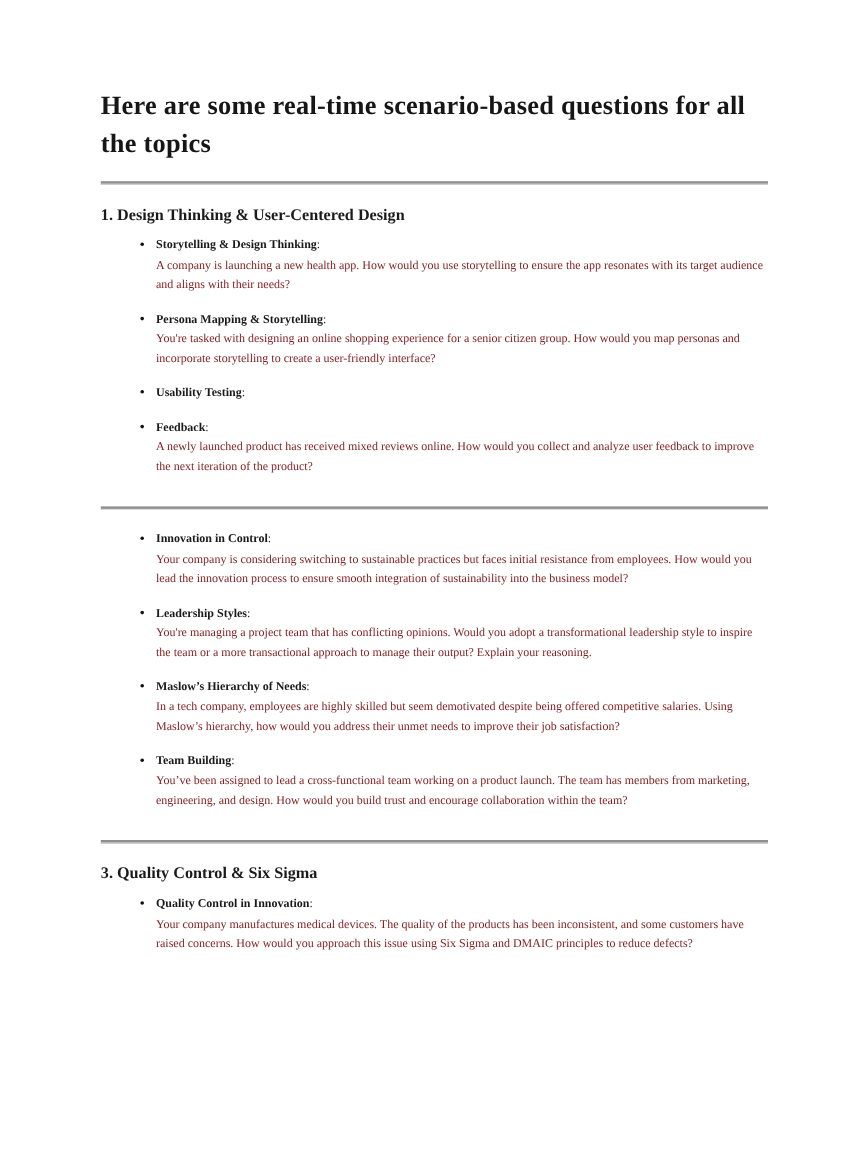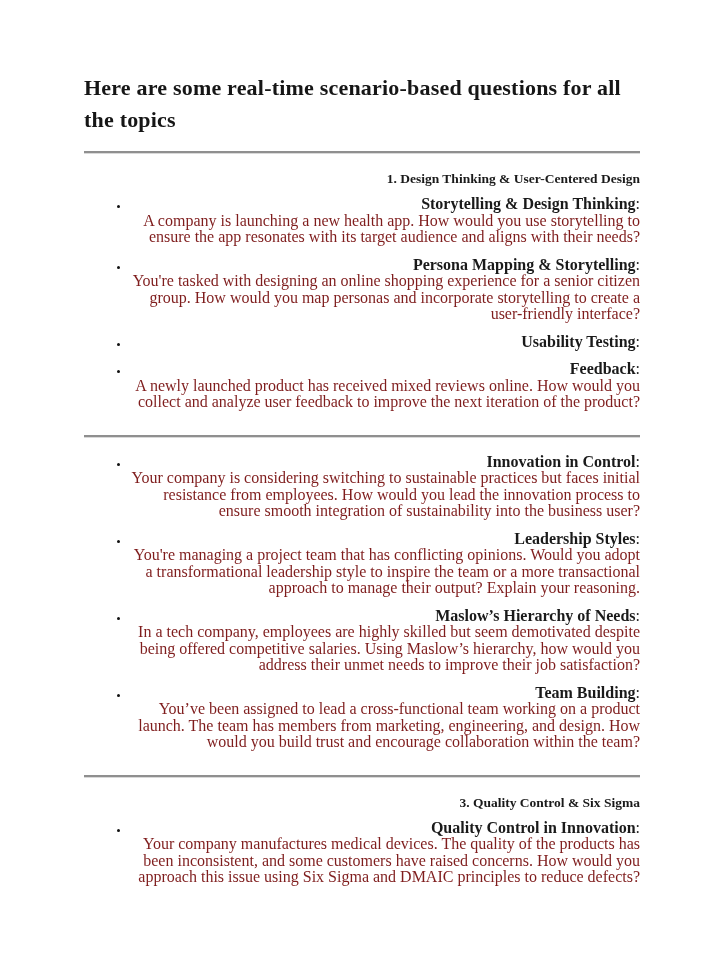--- a/index.html
+++ b/index.html
@@ -32,37 +32,36 @@
   }
   hr.rule {
     border: none;
     height: 2px;
     background: #8f8f8f;
     border-bottom: 1px solid #d9d9d9;
     margin: 0 0 16px 0;
   }
   section.topic {
     margin: 0 0 24px 0;
-    text-align: right;
   }
   h2.section-heading {
     margin: 0 0 9px 0;
     font-size: 13.5px;
     line-height: 17px;
     font-weight: bold;
     color: #1a1a1a;
   }
   ul.question-list {
     margin: 0;
     padding: 0 0 0 46px;
     list-style: disc outside;
   }
   ul.question-list li {
     margin: 0 0 11px 0;
-    font-size: 16px;
+    font-size: 10px;
     line-height: 16.5px;
   }
   ul.question-list li::marker {
     color: #111111;
     font-size: 11px;
   }
   .topic-label {
     font-weight: bold;
     color: #1a1a1a;
   }
@@ -104,21 +103,21 @@
       </li>
     </ul>
   </section>
 
   <hr class="rule">
 
   <section class="topic">
     <ul class="question-list">
       <li>
         <span class="topic-label">Innovation in Control</span><span class="colon">:</span>
-        <div class="question-text">Your company is considering switching to sustainable practices but faces initial resistance from employees. How would you lead the innovation process to ensure smooth integration of sustainability into the business user?</div>
+        <div class="question-text">Your company is considering switching to sustainable practices but faces initial resistance from employees. How would you lead the innovation process to ensure smooth integration of sustainability into the business model?</div>
       </li>
       <li>
         <span class="topic-label">Leadership Styles</span><span class="colon">:</span>
         <div class="question-text">You're managing a project team that has conflicting opinions. Would you adopt a transformational leadership style to inspire the team or a more transactional approach to manage their output? Explain your reasoning.</div>
       </li>
       <li>
         <span class="topic-label">Maslow’s Hierarchy of Needs</span><span class="colon">:</span>
         <div class="question-text">In a tech company, employees are highly skilled but seem demotivated despite being offered competitive salaries. Using Maslow’s hierarchy, how would you address their unmet needs to improve their job satisfaction?</div>
       </li>
       <li>

